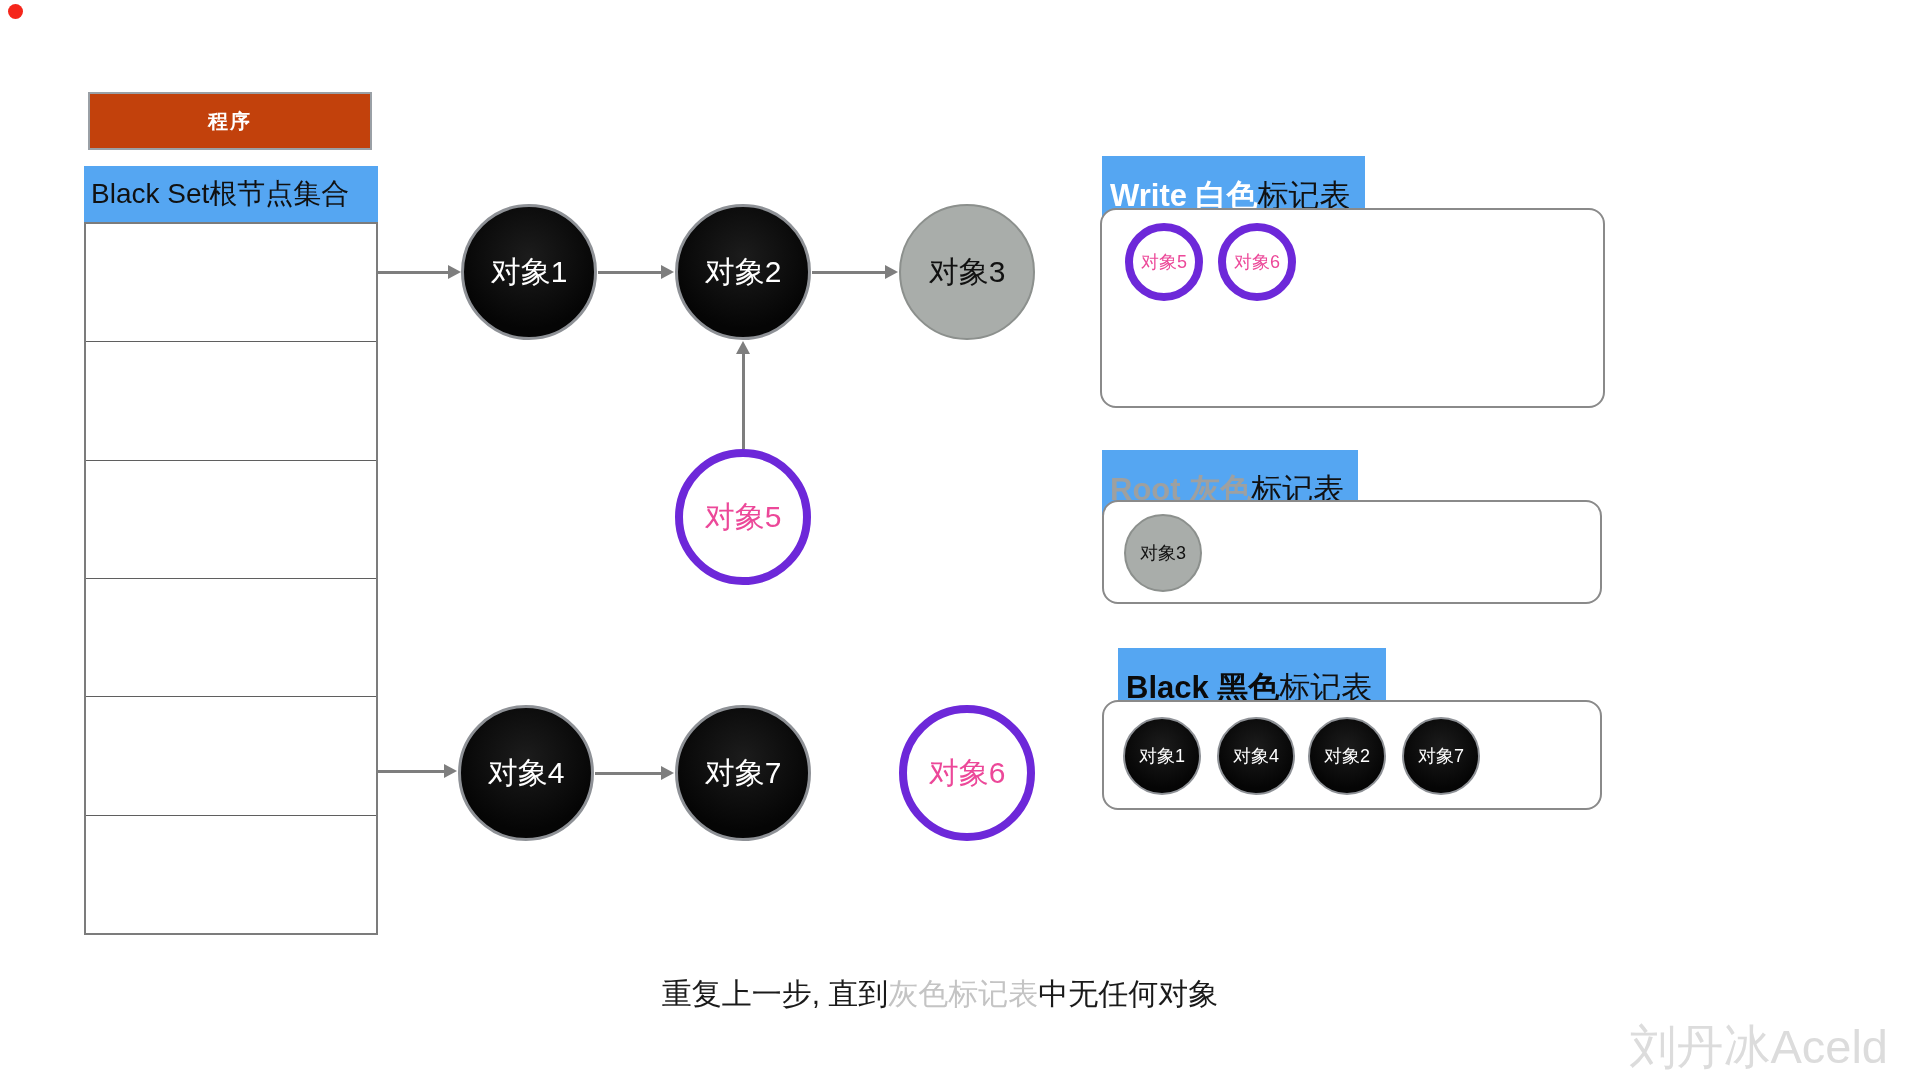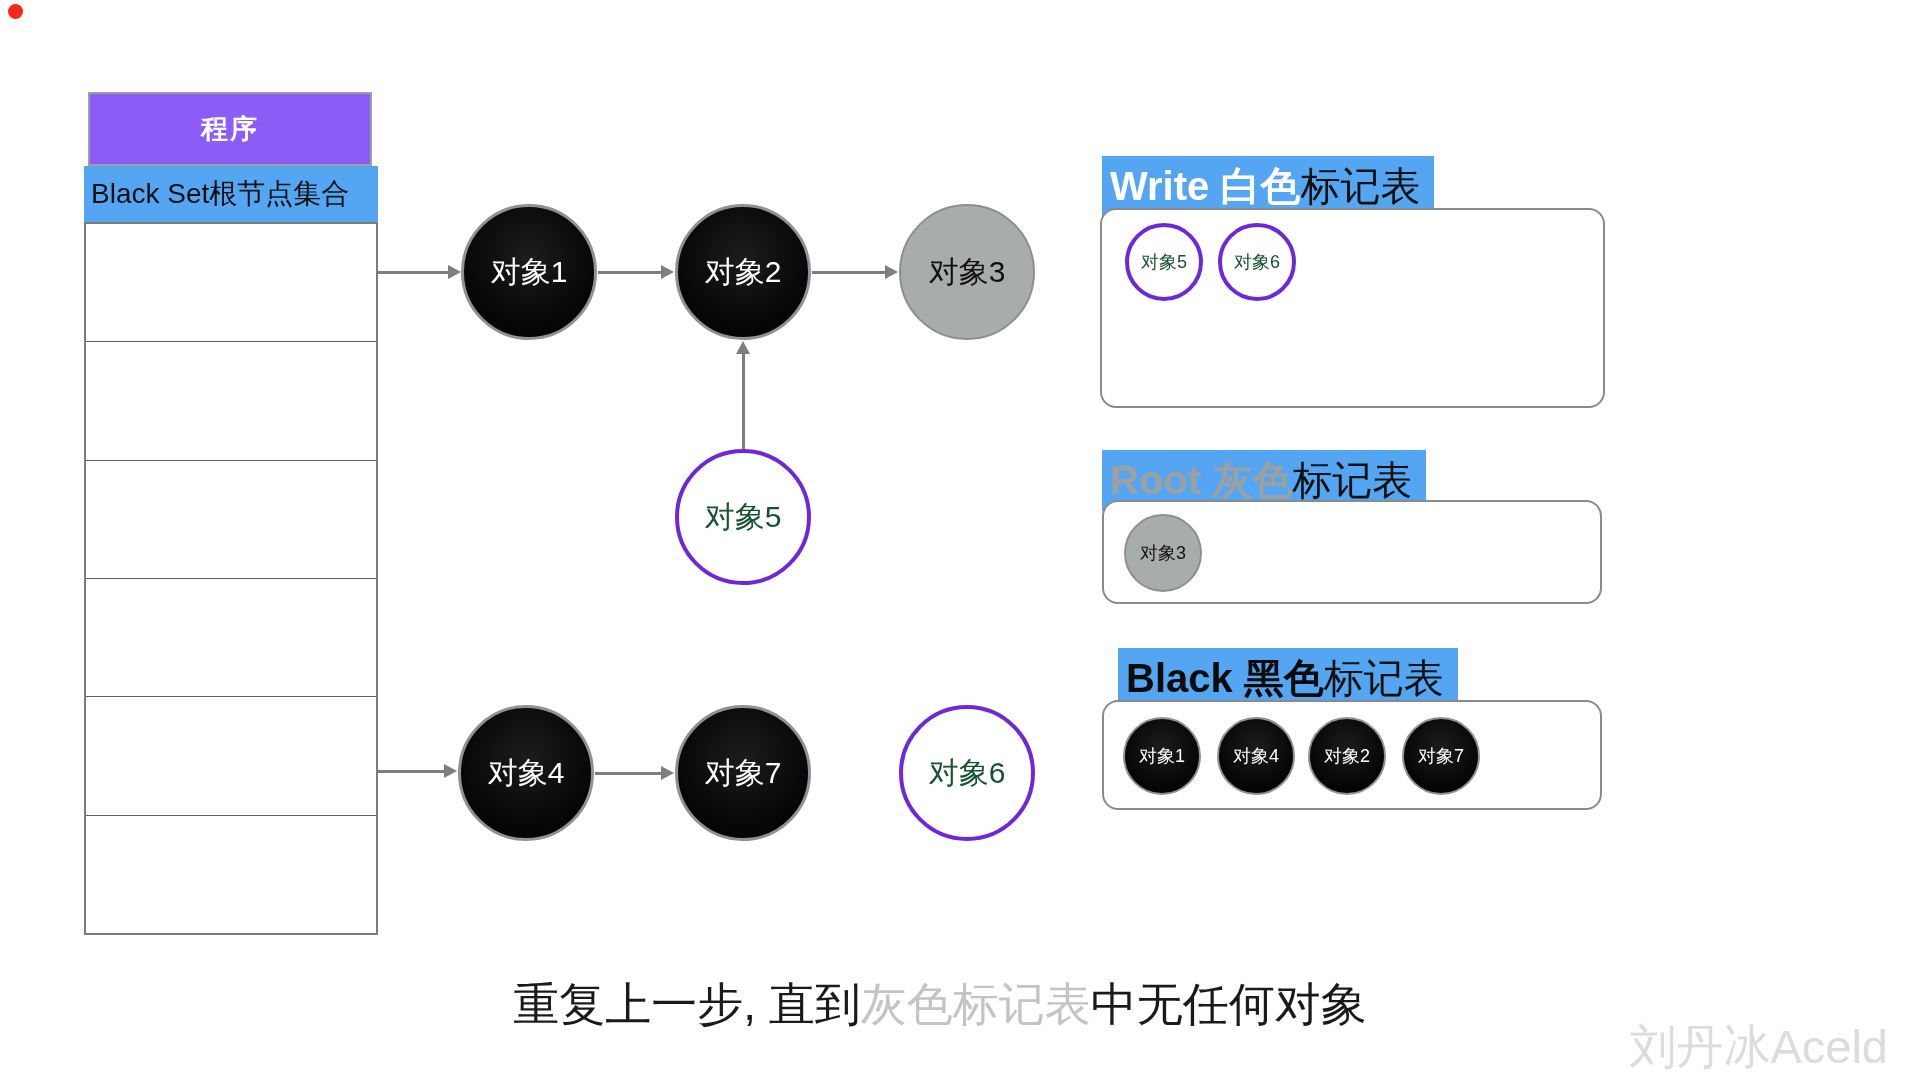--- a/index.html
+++ b/index.html
@@ -8,68 +8,68 @@
     font-family:"Liberation Sans", sans-serif; overflow:hidden;
     -webkit-font-smoothing:antialiased;
   }
   .abs { position:absolute; box-sizing:border-box; }
 
   
   .rec-dot { left:8px; top:4px; width:15px; height:15px; border-radius:50%;
     background:#f5261b; }
 
   
-  .prog-header { left:88px; top:92px; width:284px; height:74px;
-    background:#8b5cf6; border:2px solid #9aa0a6;
+  .prog-header { left:88px; top:92px; width:284px; height:58px;
+    background:#c2410c; border:2px solid #9aa0a6;
     display:flex; align-items:center; justify-content:center;
-    color:#ffffff; font-size:27px; font-weight:bold; letter-spacing:2px; }
+    color:#ffffff; font-size:20px; font-weight:bold; letter-spacing:2px; }
   .root-row { left:84px; top:166px; width:294px; height:56px;
     background:#55a6f2; color:#111111; font-size:28px;
     display:flex; align-items:center; padding-left:7px; }
   .prog-rows { left:84px; top:222px; width:294px; height:713px;
     border:2px solid #7c7c7c; display:flex; flex-direction:column; background:#fff; }
   .prog-rows .cell { flex:1; border-bottom:1.5px solid #5f5f5f; }
   .prog-rows .cell:last-child { border-bottom:none; }
 
   
   .node { position:absolute; width:136px; height:136px; border-radius:50%;
     display:flex; align-items:center; justify-content:center; font-size:30px;
     box-sizing:border-box; }
   .node.black { background:radial-gradient(circle at 50% 38%, #1c1c1c 0%, #050505 70%);
     color:#ffffff; border:3px solid #8e9196; }
   .node.grey { background:#a9adaa; color:#111111; border:2px solid #8c908d; }
-  .node.white { background:#ffffff; color:#14532d; border:4px solid #6d28d9; }
+  .node.white { background:#ffffff; color:#ec4899; border:8px solid #6d28d9; }
 
   .node.small { width:78px; height:78px; font-size:18px; }
   .node.small.black { border-width:2.5px; }
 
   
   .shaft-h { position:absolute; height:2.5px; background:#7e7e7e; }
   .shaft-v { position:absolute; width:2.5px; background:#7e7e7e; }
   .head-right { position:absolute; width:0; height:0;
     border-left:13px solid #7e7e7e; border-top:7px solid transparent;
     border-bottom:7px solid transparent; }
   .head-up { position:absolute; width:0; height:0;
     border-bottom:13px solid #7e7e7e; border-left:7px solid transparent;
     border-right:7px solid transparent; }
 
   
-  .mark-title { position:absolute; background:#55a6f2; font-size:40px;
-    line-height:1.3; padding:4px 14px 5px 8px; white-space:nowrap; }
+  .mark-title { position:absolute; background:#55a6f2; font-size:31px;
+    line-height:1.3; padding:20px 14px 5px 8px; white-space:nowrap; }
   .mark-title .hl { font-weight:bold; }
   .mark-title.white-t .hl { color:#ffffff; }
   .mark-title.grey-t .hl { color:#9ea0a0; }
   .mark-title.black-t .hl { color:#0b0b0b; }
   .mark-title .rest { color:#111111; font-weight:normal; }
   .mark-box { position:absolute; background:#ffffff; border:2px solid #8a8a8a;
     border-radius:16px; box-sizing:border-box; }
 
   
   .caption { left:0; top:974px; width:1880px; text-align:center;
-    font-size:46px; color:#1a1a1a; }
+    font-size:30px; color:#1a1a1a; }
   .caption .grey-hl { color:#c4c4c4; }
   .watermark { right:32px; top:1016px; font-size:47px; color:#dcdcdc;
     text-shadow:1px 1px 0 #ffffff; }
 </style>
 </head>
 <body>
 
 <div class="stage">
 
   <div class="abs rec-dot"></div>

